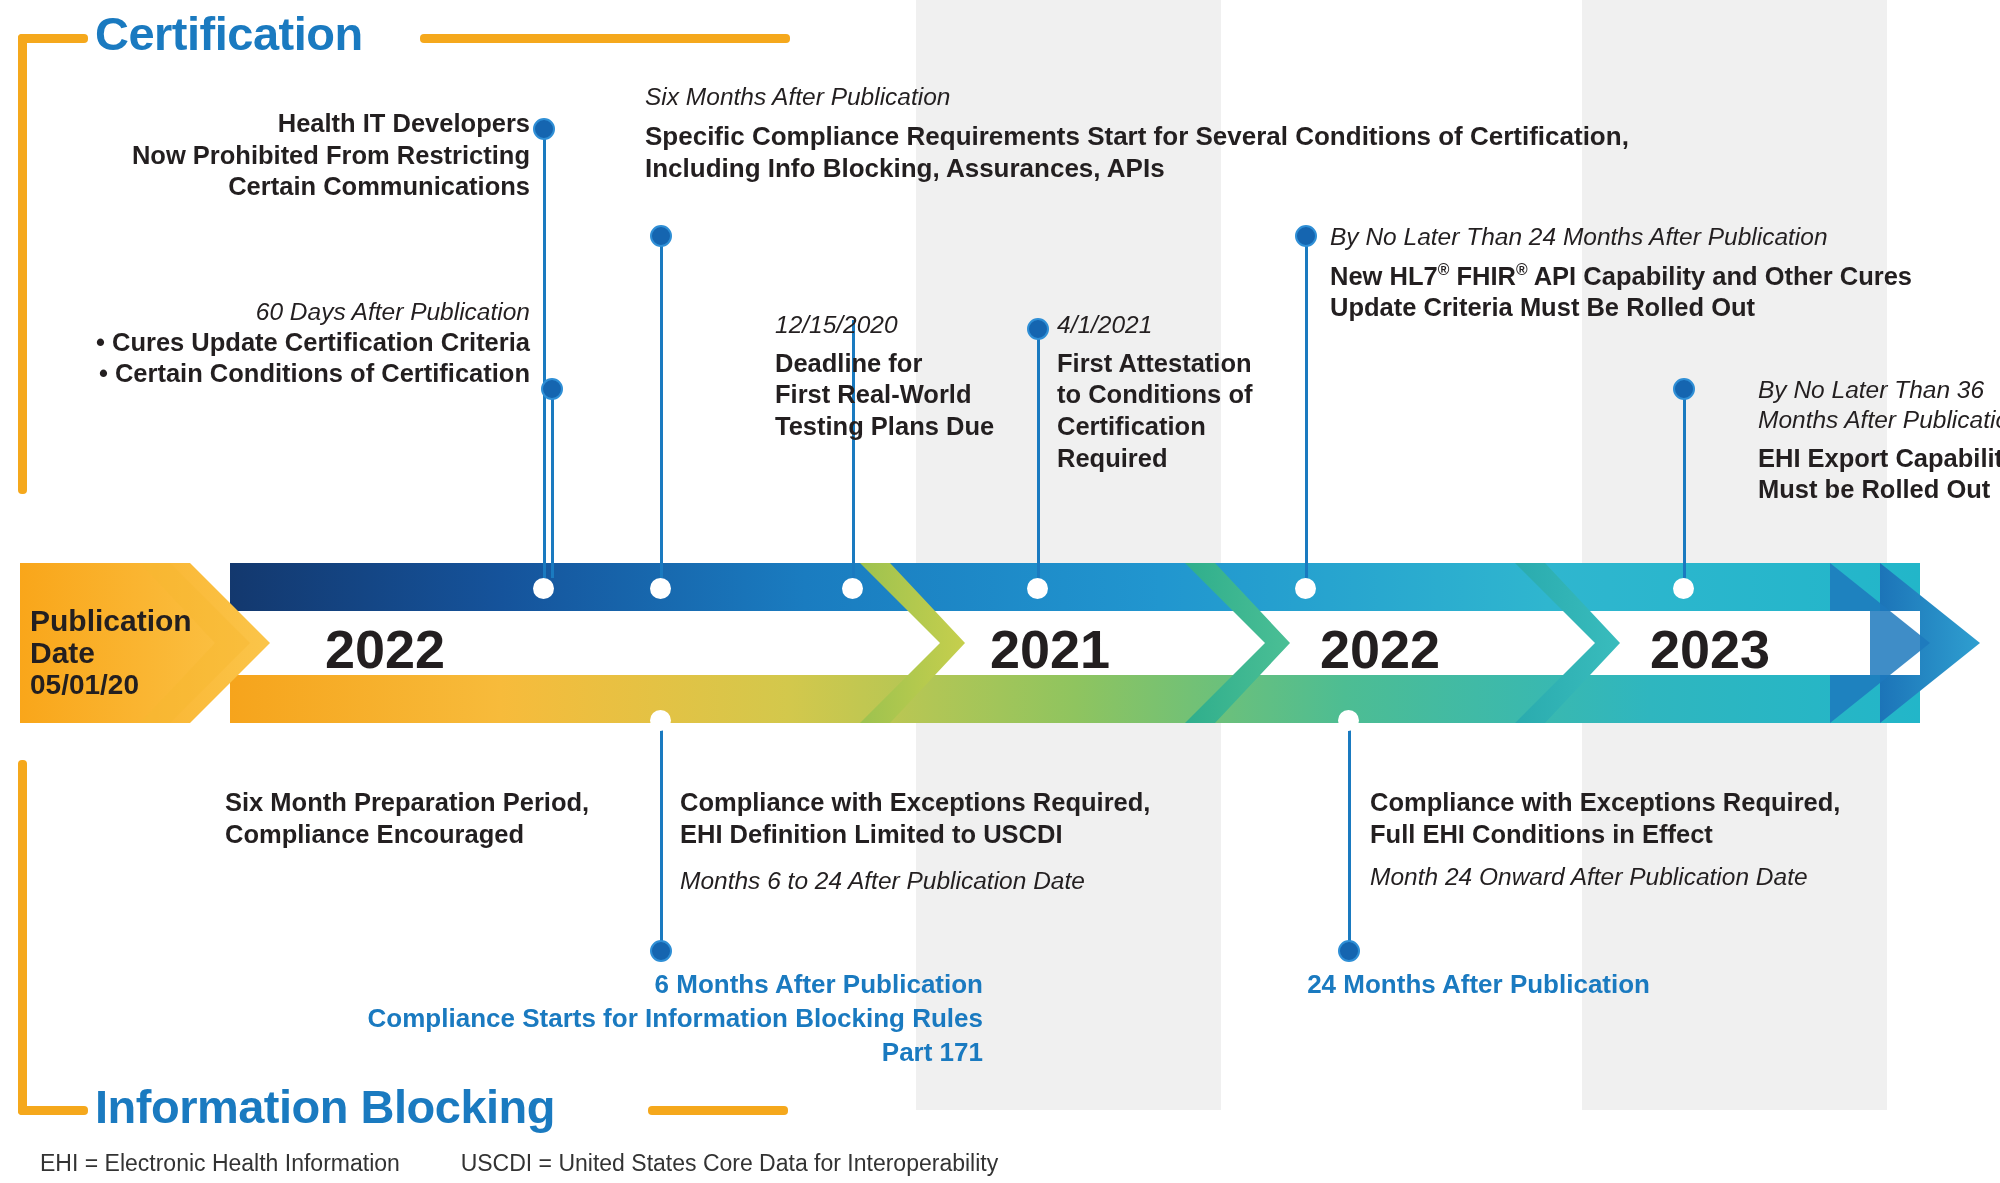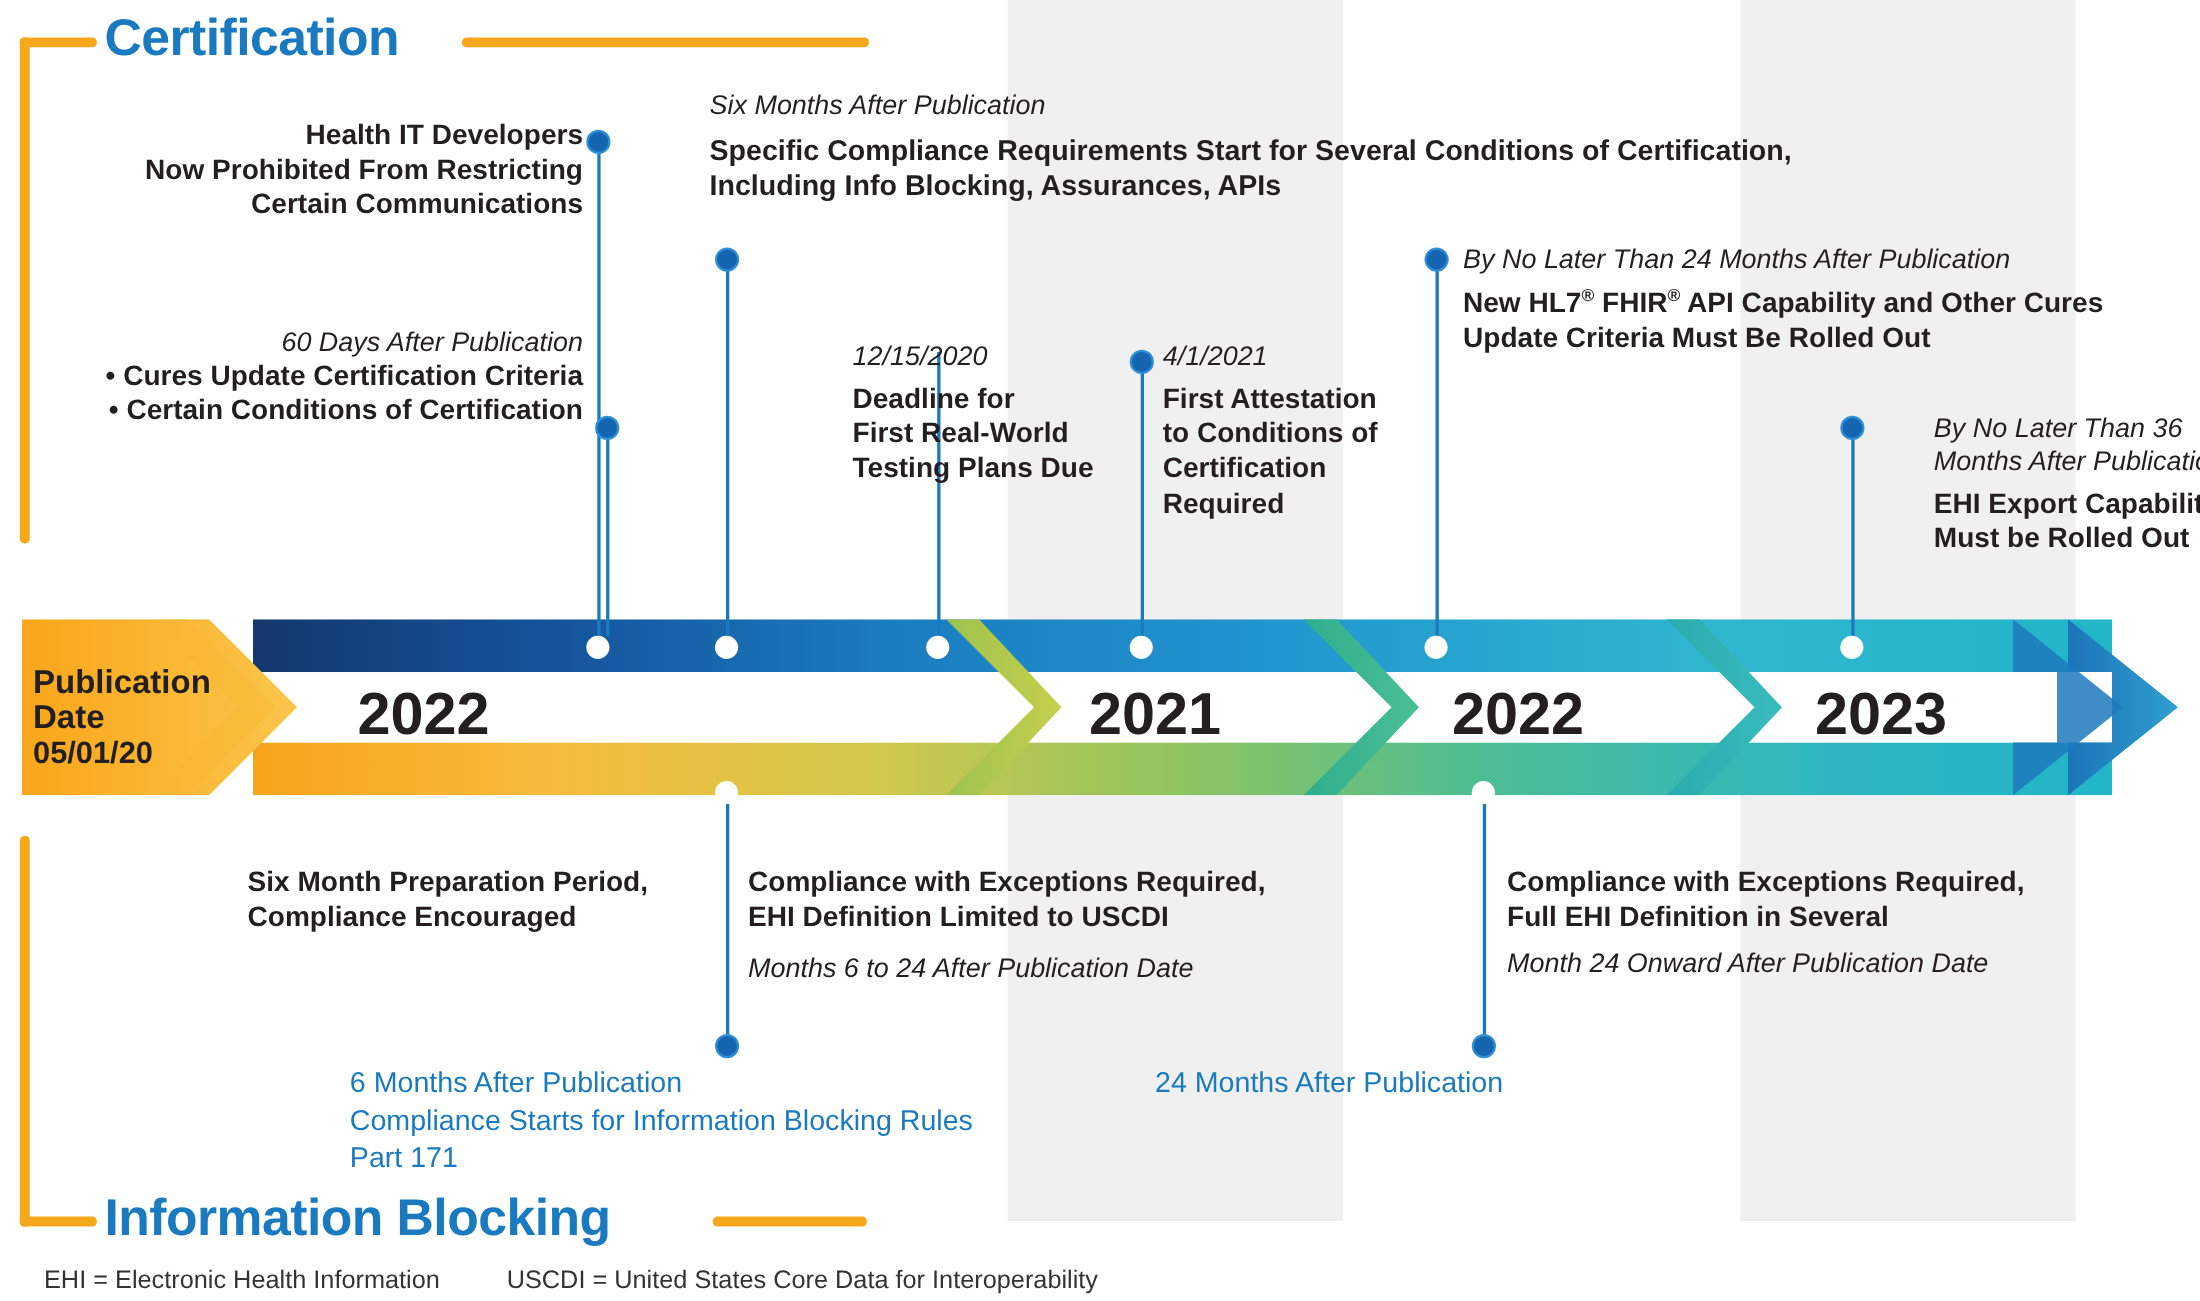--- a/index.html
+++ b/index.html
@@ -58,21 +58,21 @@
   .dot.onbar { background:#ffffff; border:none; width:21px; height:21px; }
 
   
   .callout { position:absolute; z-index:5; }
   .ital { font-style:italic; font-size:24.5px; line-height:1.22; color:#231f20; font-weight:400; }
   .bold { font-weight:bold; font-size:25.5px; line-height:1.24; color:#231f20; }
   .bold.lg { font-size:26px; }
   .tr { text-align:right; }
   .tl { text-align:left; }
 
-  .blue-bold { color:#1a7ac0; font-weight:normal; font-size:26px; line-height:1.3; text-align:left; }
+  .blue-bold { color:#1a7ac0; font-weight:bold; font-size:26px; line-height:1.3; text-align:right; }
 
   
   #footnotes {
     position:absolute; left:40px; top:1150px; z-index:5;
     font-size:23px; color:#333; white-space:nowrap;
   }
   #footnotes span.gap { display:inline-block; width:48px; }
 
   sup { font-size:0.62em; vertical-align:super; }
 </style>
@@ -254,21 +254,21 @@
 </div>
 
 <div class="callout tl" style="left:680px; top:787px; width:520px;">
   <div class="bold">Compliance with Exceptions Required,</div>
   <div class="bold">EHI Definition Limited to USCDI</div>
   <div class="ital" style="margin-top:16px">Months 6 to 24 After Publication Date</div>
 </div>
 
 <div class="callout tl" style="left:1370px; top:787px; width:520px;">
   <div class="bold">Compliance with Exceptions Required,</div>
-  <div class="bold">Full EHI Definition in Several</div>
+  <div class="bold">Full EHI Conditions in Effect</div>
   <div class="ital" style="margin-top:12px">Month 24 Onward After Publication Date</div>
 </div>
 
 <div class="callout" style="left:318px; top:968px; width:665px;">
   <div class="blue-bold">6 Months After Publication</div>
   <div class="blue-bold">Compliance Starts for Information Blocking Rules</div>
   <div class="blue-bold">Part 171</div>
 </div>
 
 <div class="callout" style="left:1050px; top:968px; width:600px;">

